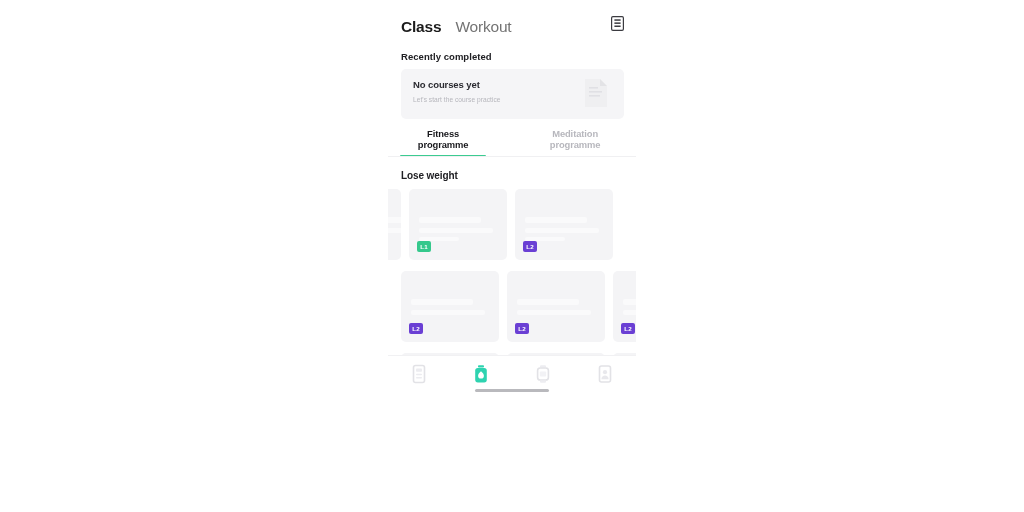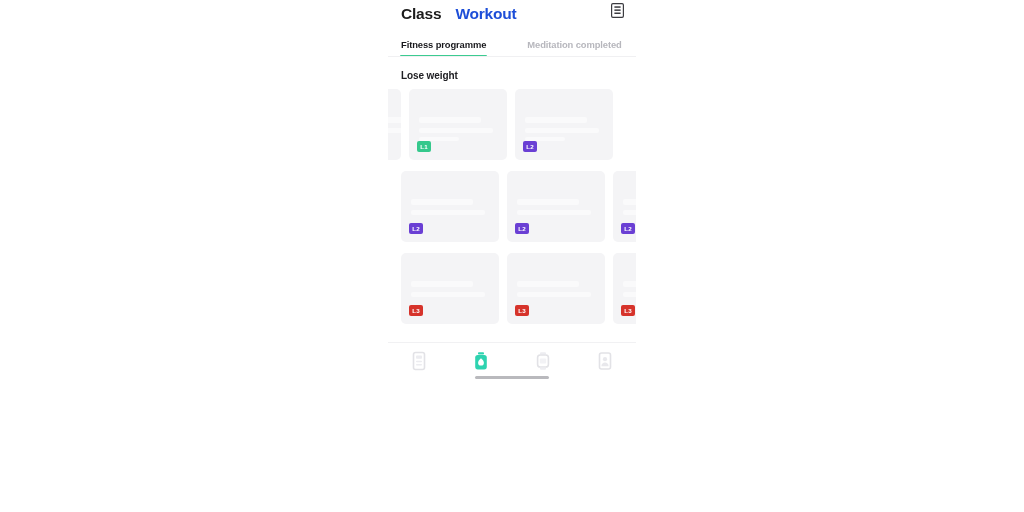--- a/index.html
+++ b/index.html
@@ -9,21 +9,21 @@
     height: 512px;
     background: #ffffff;
     font-family: "Liberation Sans", sans-serif;
     overflow: hidden;
   }
 
   
   #phone {
     position: absolute;
     left: 388px;
-    top: 0px;
+    top: 13px;
     width: 248px;
     height: 384px;
     background: #ffffff;
     overflow: hidden;
   }
 
   
   .header {
     position: relative;
     height: 30px;
@@ -32,21 +32,21 @@
     align-items: flex-start;
   }
   .header-tabs { display: flex; align-items: baseline; gap: 14px; }
   .htab {
     font-size: 15.5px;
     font-weight: bold;
     letter-spacing: -0.2px;
     line-height: 20px;
   }
   .htab.active { color: #1b1b1b; }
-  .htab.inactive { color: #1d4ed8; font-weight: bold; }
+  .htab.inactive { color: #737373; font-weight: normal; }
   .header-action {
     position: absolute;
     right: 12px;
     top: 3px;
     width: 13px;
     height: 15px;
   }
 
   
   .sec-title {
@@ -217,25 +217,39 @@
     <div class="header-action">
       <svg viewBox="0 0 13 15" width="13" height="15">
         <rect x="0.6" y="0.6" width="11.8" height="13.8" rx="1.3" fill="none" stroke="#3b3b40" stroke-width="1.2"></rect>
         <rect x="3.4" y="3.3" width="6.2" height="1.5" fill="#3b3b40"></rect>
         <rect x="3.4" y="6.4" width="6.2" height="1.5" fill="#3b3b40"></rect>
         <rect x="3.4" y="9.5" width="6.2" height="1.5" fill="#3b3b40"></rect>
       </svg>
     </div>
   </div>
 
-
+  <div class="sec-title">Recently completed</div>
+
+  <div class="empty-card">
+    <div class="empty-title">No courses yet</div>
+    <div class="empty-sub">Let's start the course practice</div>
+    <div class="empty-illus">
+      <svg viewBox="0 0 24 30" width="24" height="30">
+        <path d="M1 1 H16 L23 8 V29 H1 Z" fill="#efeff1"></path>
+        <path d="M16 1 L23 8 H16 Z" fill="#e3e3e6"></path>
+        <rect x="5" y="9" width="9" height="1.6" fill="#e0e0e4"></rect>
+        <rect x="5" y="13" width="13" height="1.6" fill="#e0e0e4"></rect>
+        <rect x="5" y="17" width="11" height="1.6" fill="#e0e0e4"></rect>
+      </svg>
+    </div>
+  </div>
 
   <div class="subtabs">
     <div class="subtab active">Fitness programme</div>
-    <div class="subtab inactive">Meditation completed</div>
+    <div class="subtab inactive">Meditation programme</div>
     <div class="subtabs-rule"></div>
   </div>
 
   <div class="sec-title big">Lose weight</div>
   <div class="row scrolled">
     <div class="card sliver">
       <div class="sk l1"></div>
       <div class="sk l2"></div>
     </div>
     <div class="card">

